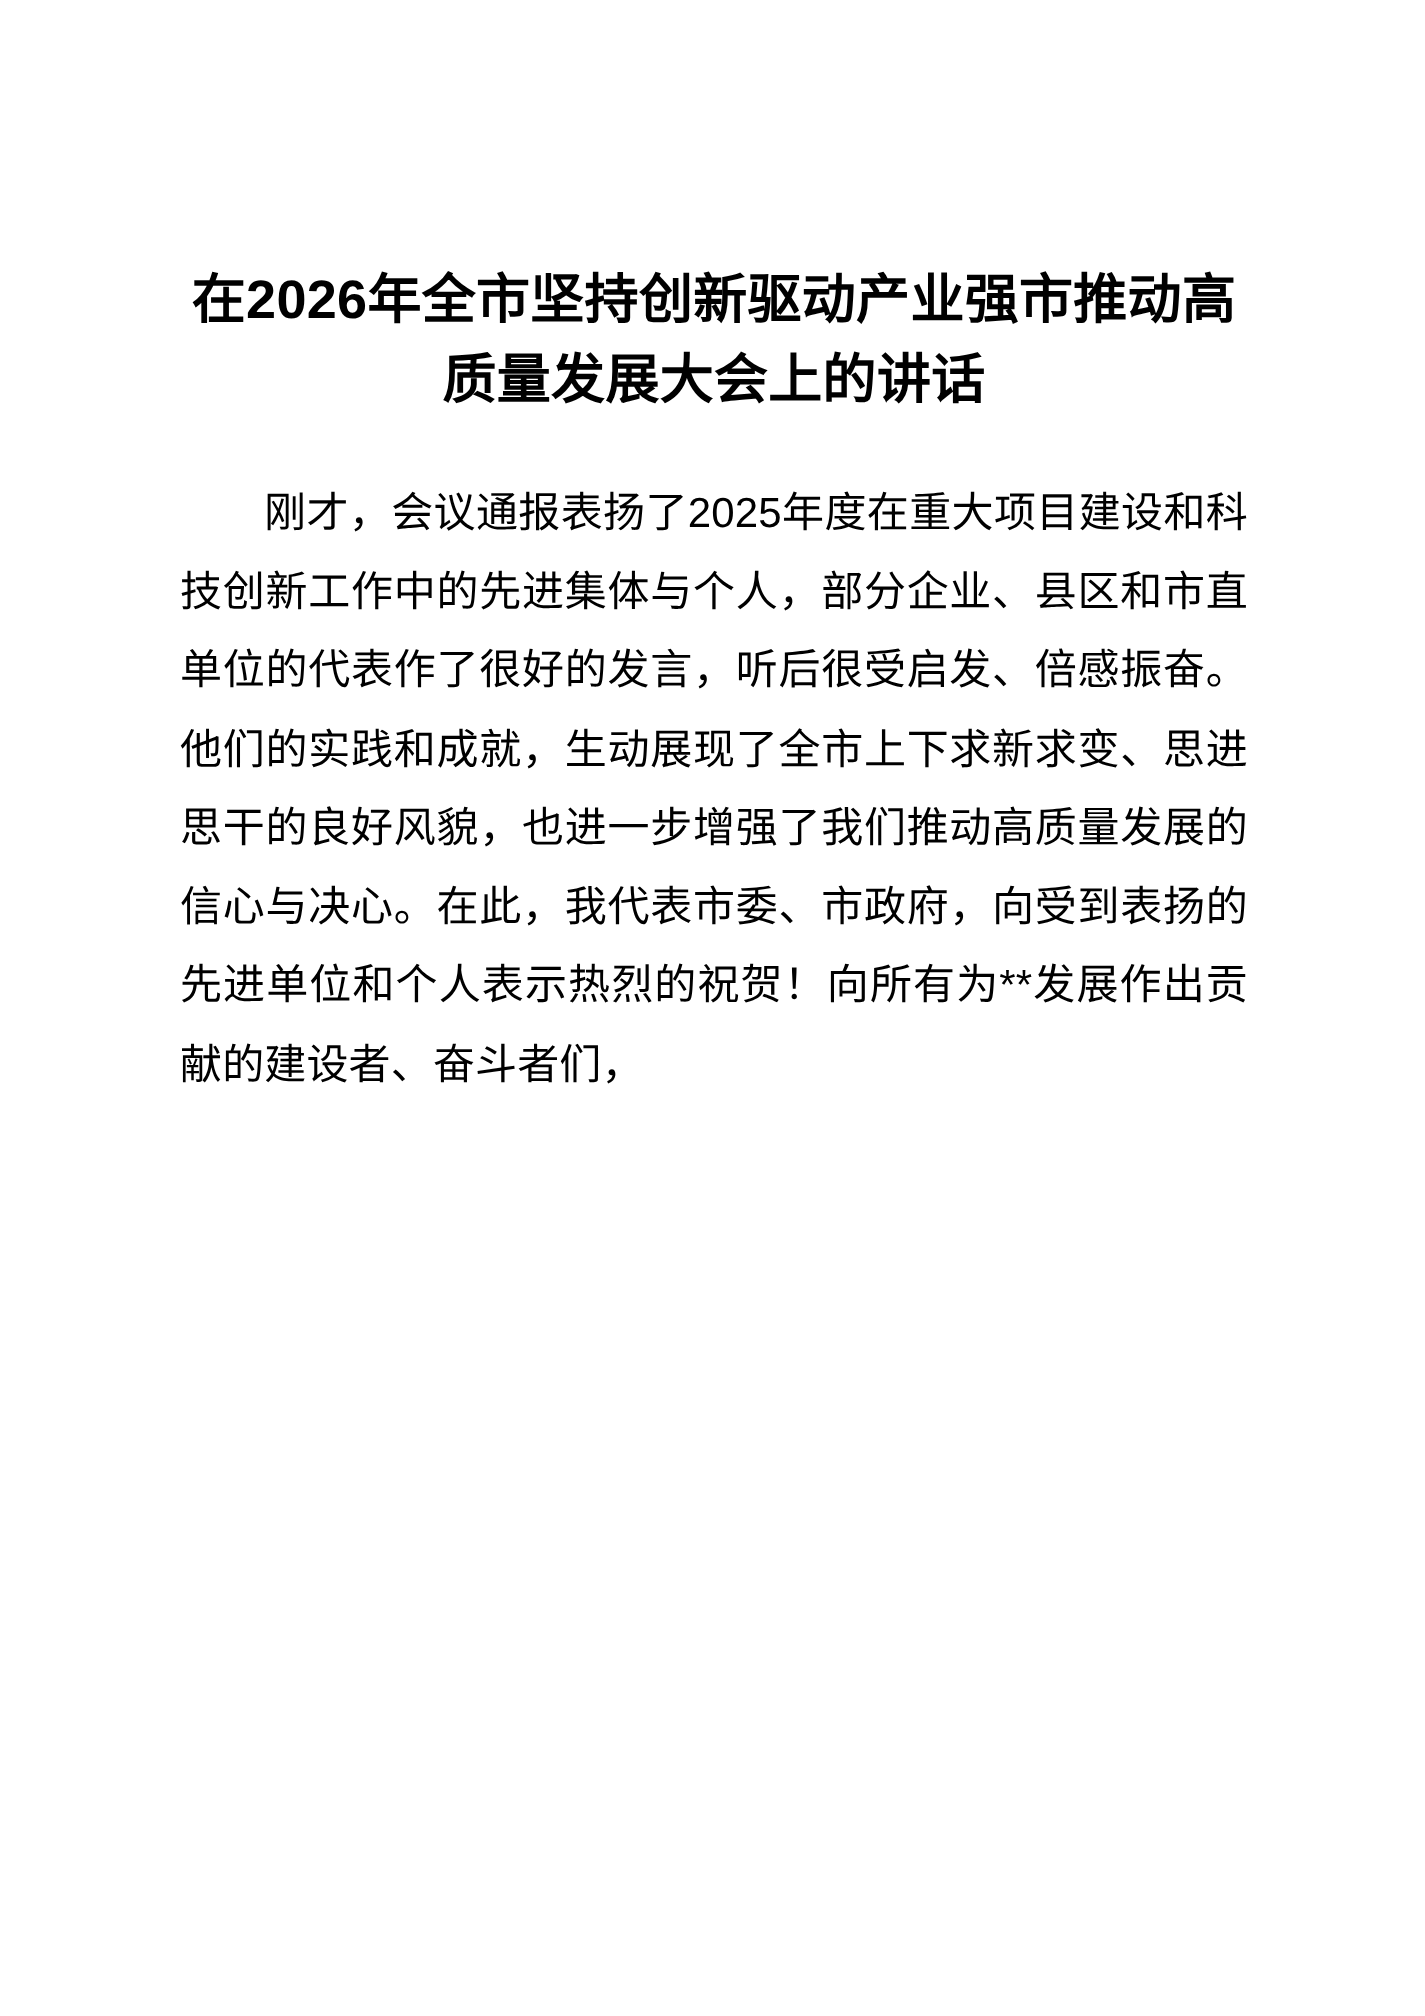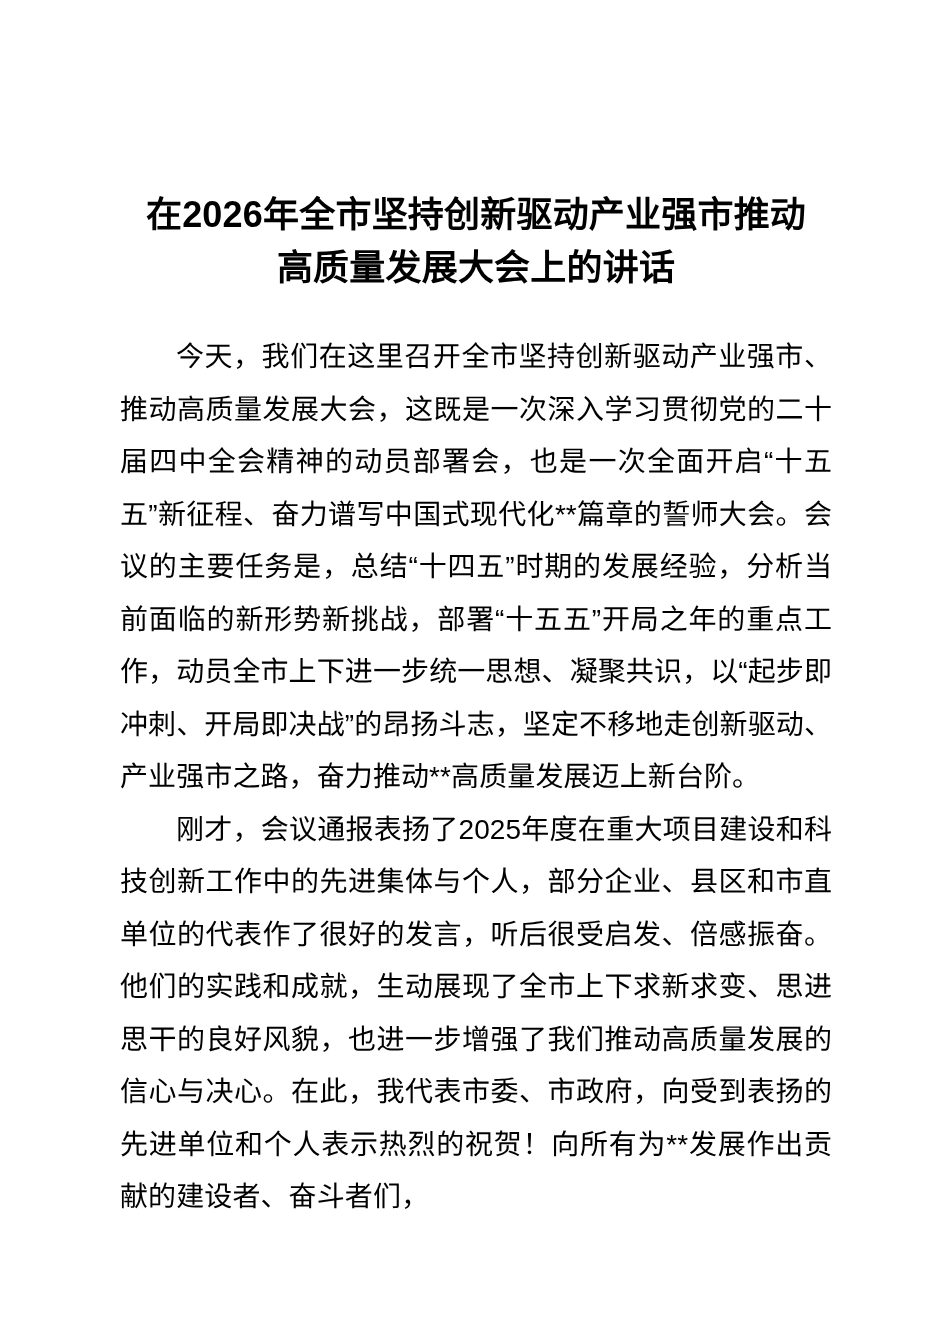--- a/index.html
+++ b/index.html
@@ -28,21 +28,21 @@
   
   .content {
     position: absolute;
     left: 120px;
     top: 0;
     width: 712px;
   }
 
   
   .doc-title {
-    margin: 16px;
+    margin: 1px;
     padding-top: 172px;
     font-size: 36px;
     font-weight: bold;
     line-height: 53px;
     text-align: center;
     letter-spacing: 0.2px;
     color: #000000;
     word-break: break-all;
   }
 
@@ -78,19 +78,18 @@
 <body>
 
 <div class="page">
   <div class="content">
 
     <h1 class="doc-title">在2026年全市坚持创新驱动产业强市推动高质量发展大会上的讲话</h1>
 
     <div class="body-block">
 
 
-      <p class="para indent">今天，我们在这里召开全市坚持创新驱动产业强市、推动高质量发展大会，这既是一次深入学习贯彻党的二十届四中全会精神的动员部署会，也是一次全面开启“十五五”新征程、奋力谱写中国式现代化**篇章的誓师大会。会议的主要任务是，总结“十四五”时期的发展经验，分析当前面临的新形势新挑战，部署“十五五”开局之年的重点工作，动员全市上下进一步统一思想、凝聚共识，以“起步即冲刺、开局即决战”的昂扬斗志，坚定不移地走创新驱动、产业强市之路，奋力推动**高质量发展迈上新台阶。</p>
 
       <p class="para indent">刚才，会议通报表扬了2025年度在重大项目建设和科技创新工作中的先进集体与个人，部分企业、县区和市直单位的代表作了很好的发言，听后很受启发、倍感振奋。他们的实践和成就，生动展现了全市上下求新求变、思进思干的良好风貌，也进一步增强了我们推动高质量发展的信心与决心。在此，我代表市委、市政府，向受到表扬的先进单位和个人表示热烈的祝贺！向所有为**发展作出贡献的建设者、奋斗者们，</p>
 
     </div>
   </div>
 </div>
 
 </body></html>

